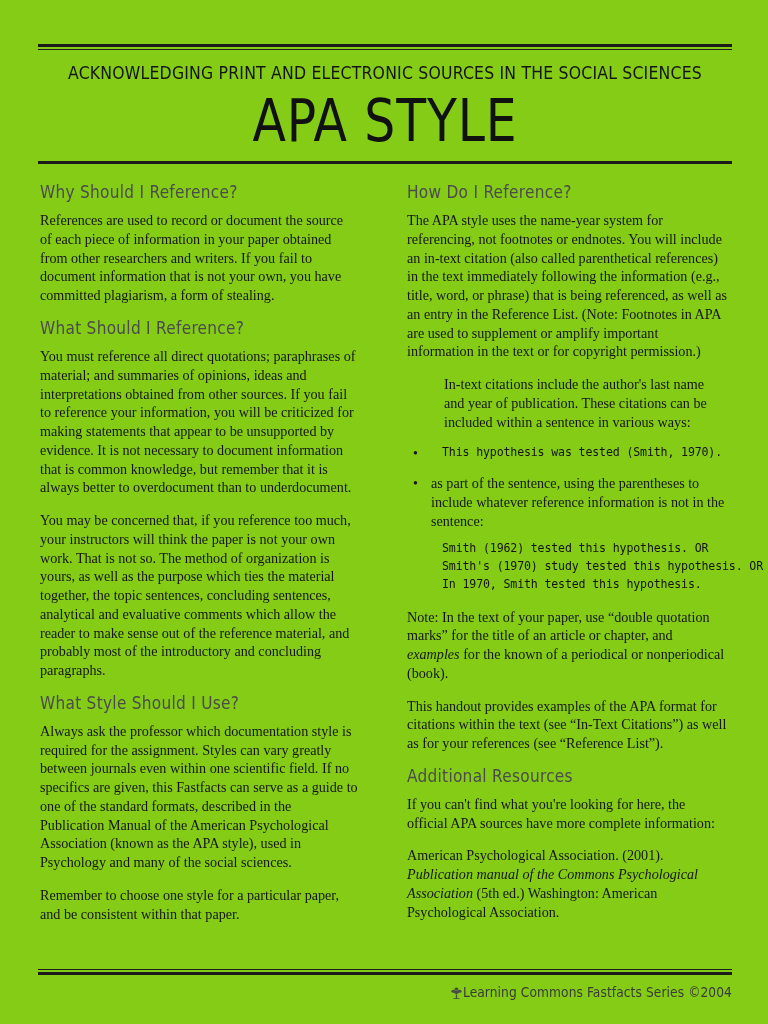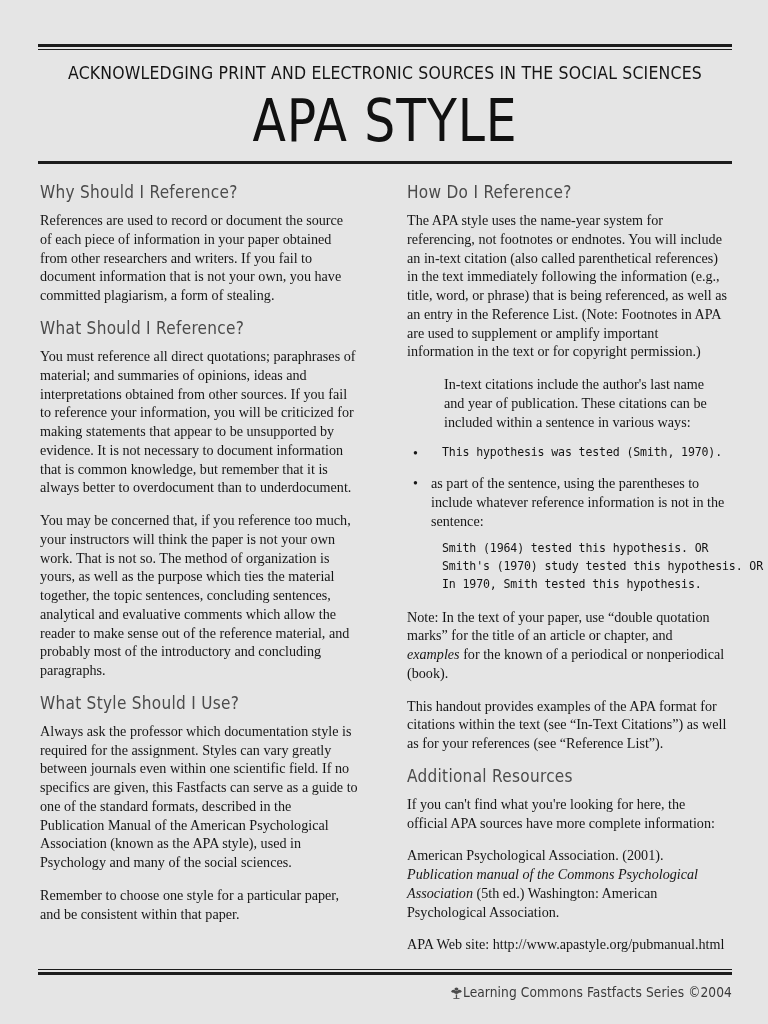--- a/index.html
+++ b/index.html
@@ -5,21 +5,21 @@
 <style>
   html, body {
     margin: 0;
     padding: 0;
     background: #ffffff;
   }
   .page {
     position: relative;
     width: 768px;
     height: 1024px;
-    background: #e5e5e5;
+    background: #84cc16;
     overflow: hidden;
     box-sizing: border-box;
     font-family: "Liberation Serif", serif;
     color: #1a1a1a;
   }
 
   
   .header {
     position: absolute;
     left: 38px;
@@ -208,35 +208,34 @@
         <div>This hypothesis was tested (Smith, 1970).</div>
       </div>
 
       <ul class="bullets">
         <li>
           <span class="dot">•</span>
           <span>as part of the sentence, using the parentheses to include whatever reference information is not in the sentence:</span>
         </li>
       </ul>
       <div class="example example-gap">
-        <div>Smith (1964) tested this hypothesis. OR</div>
+        <div>Smith (1962) tested this hypothesis. OR</div>
         <div>Smith's (1970) study tested this hypothesis. OR</div>
         <div>In 1970, Smith tested this hypothesis.</div>
       </div>
 
       <p class="body"><span>Note: In the text of your paper, use “double quotation marks” for the title of an article or chapter, and </span><i>examples</i><span> for the known of a periodical or nonperiodical (book).</span></p>
 
       <p class="body">This handout provides examples of the APA format for citations within the text (see “In-Text Citations”) as well as for your references (see “Reference List”).</p>
 
       <h2 class="sec sec-spaced">Additional Resources</h2>
       <p class="body">If you can't find what you're looking for here, the official APA sources have more complete information:</p>
 
       <p class="ref-entry"><span>American Psychological Association. (2001). </span><i>Publication manual of the Commons Psychological Association</i><span> (5th ed.) Washington: American Psychological Association.</span></p>
 
-      <p class="ref-entry">APA Web site: http://www.apastyle.org/pubmanual.html</p>
     </div>
   </div>
 
   <div class="footer">
     <div class="rule-footer"></div>
     <div class="footer-text"><span class="tree-icon"><svg width="11" height="12" viewBox="0 0 11 12" xmlns="http://www.w3.org/2000/svg">
             <g fill="#4a4a4a">
               <rect x="4.8" y="7.4" width="1.3" height="4.2"></rect>
               <ellipse cx="5.45" cy="2.1" rx="2.0" ry="1.5"></ellipse>
               <ellipse cx="2.5" cy="4.3" rx="2.1" ry="1.5"></ellipse>

